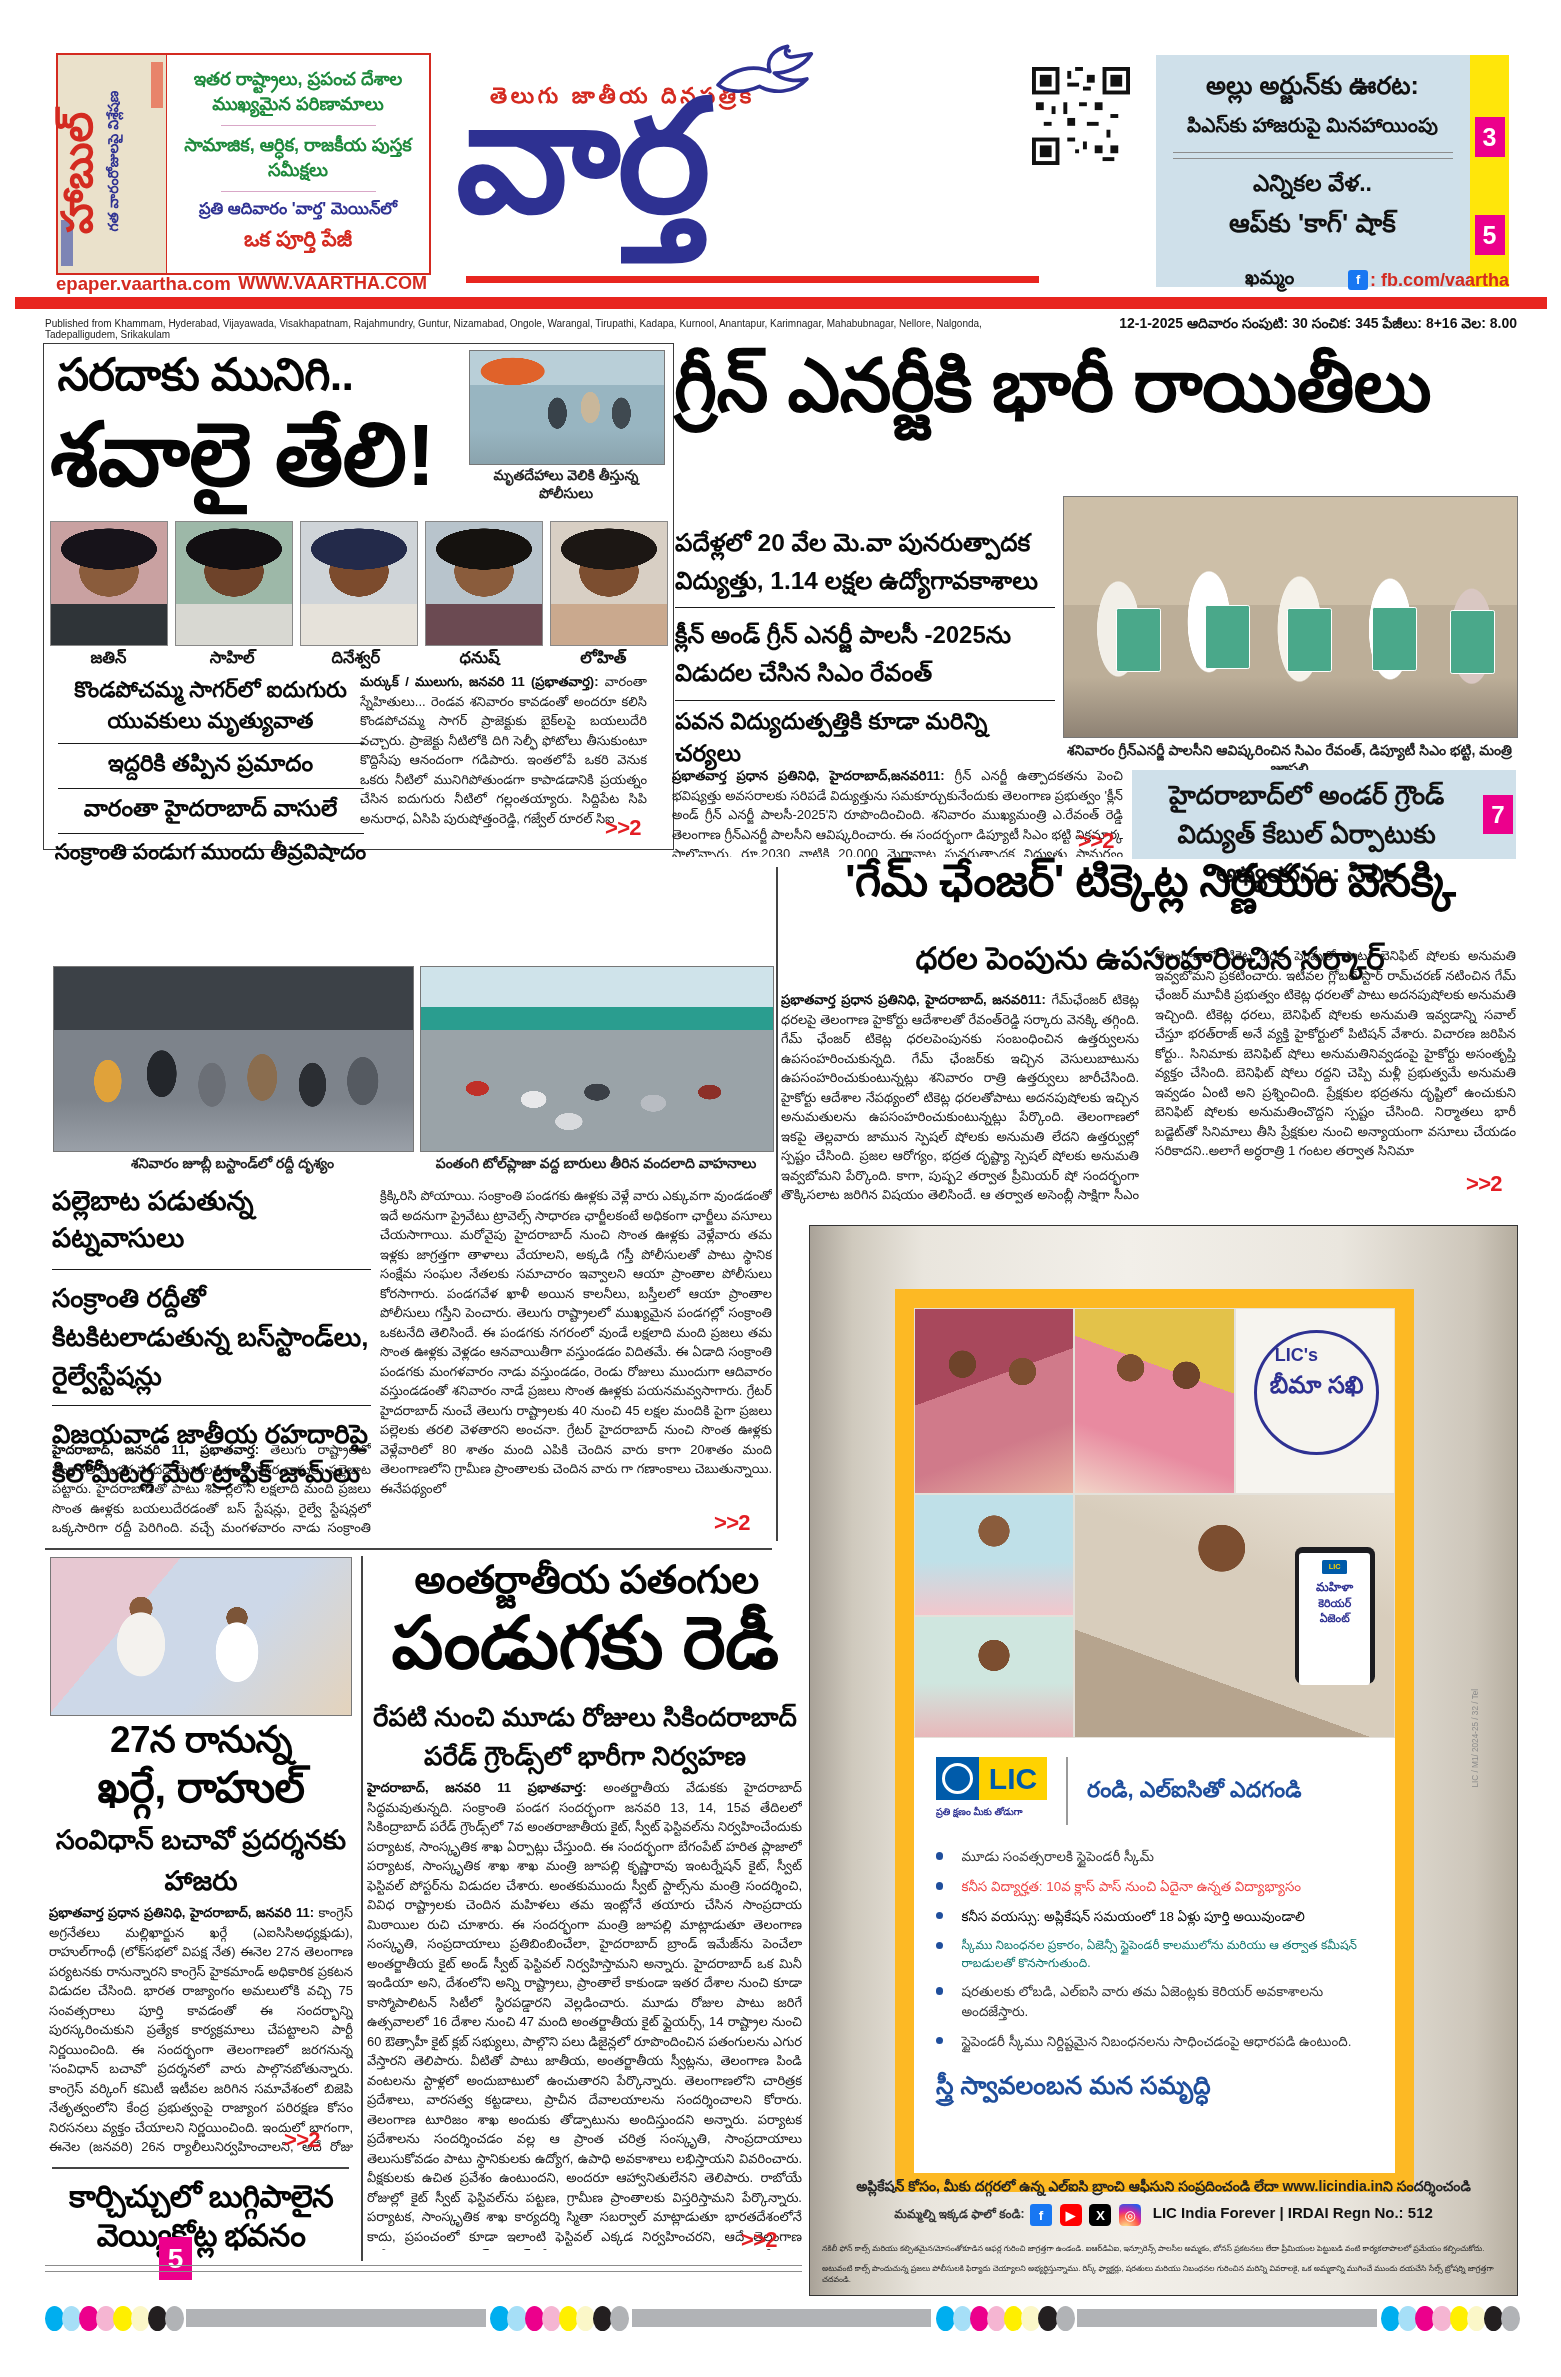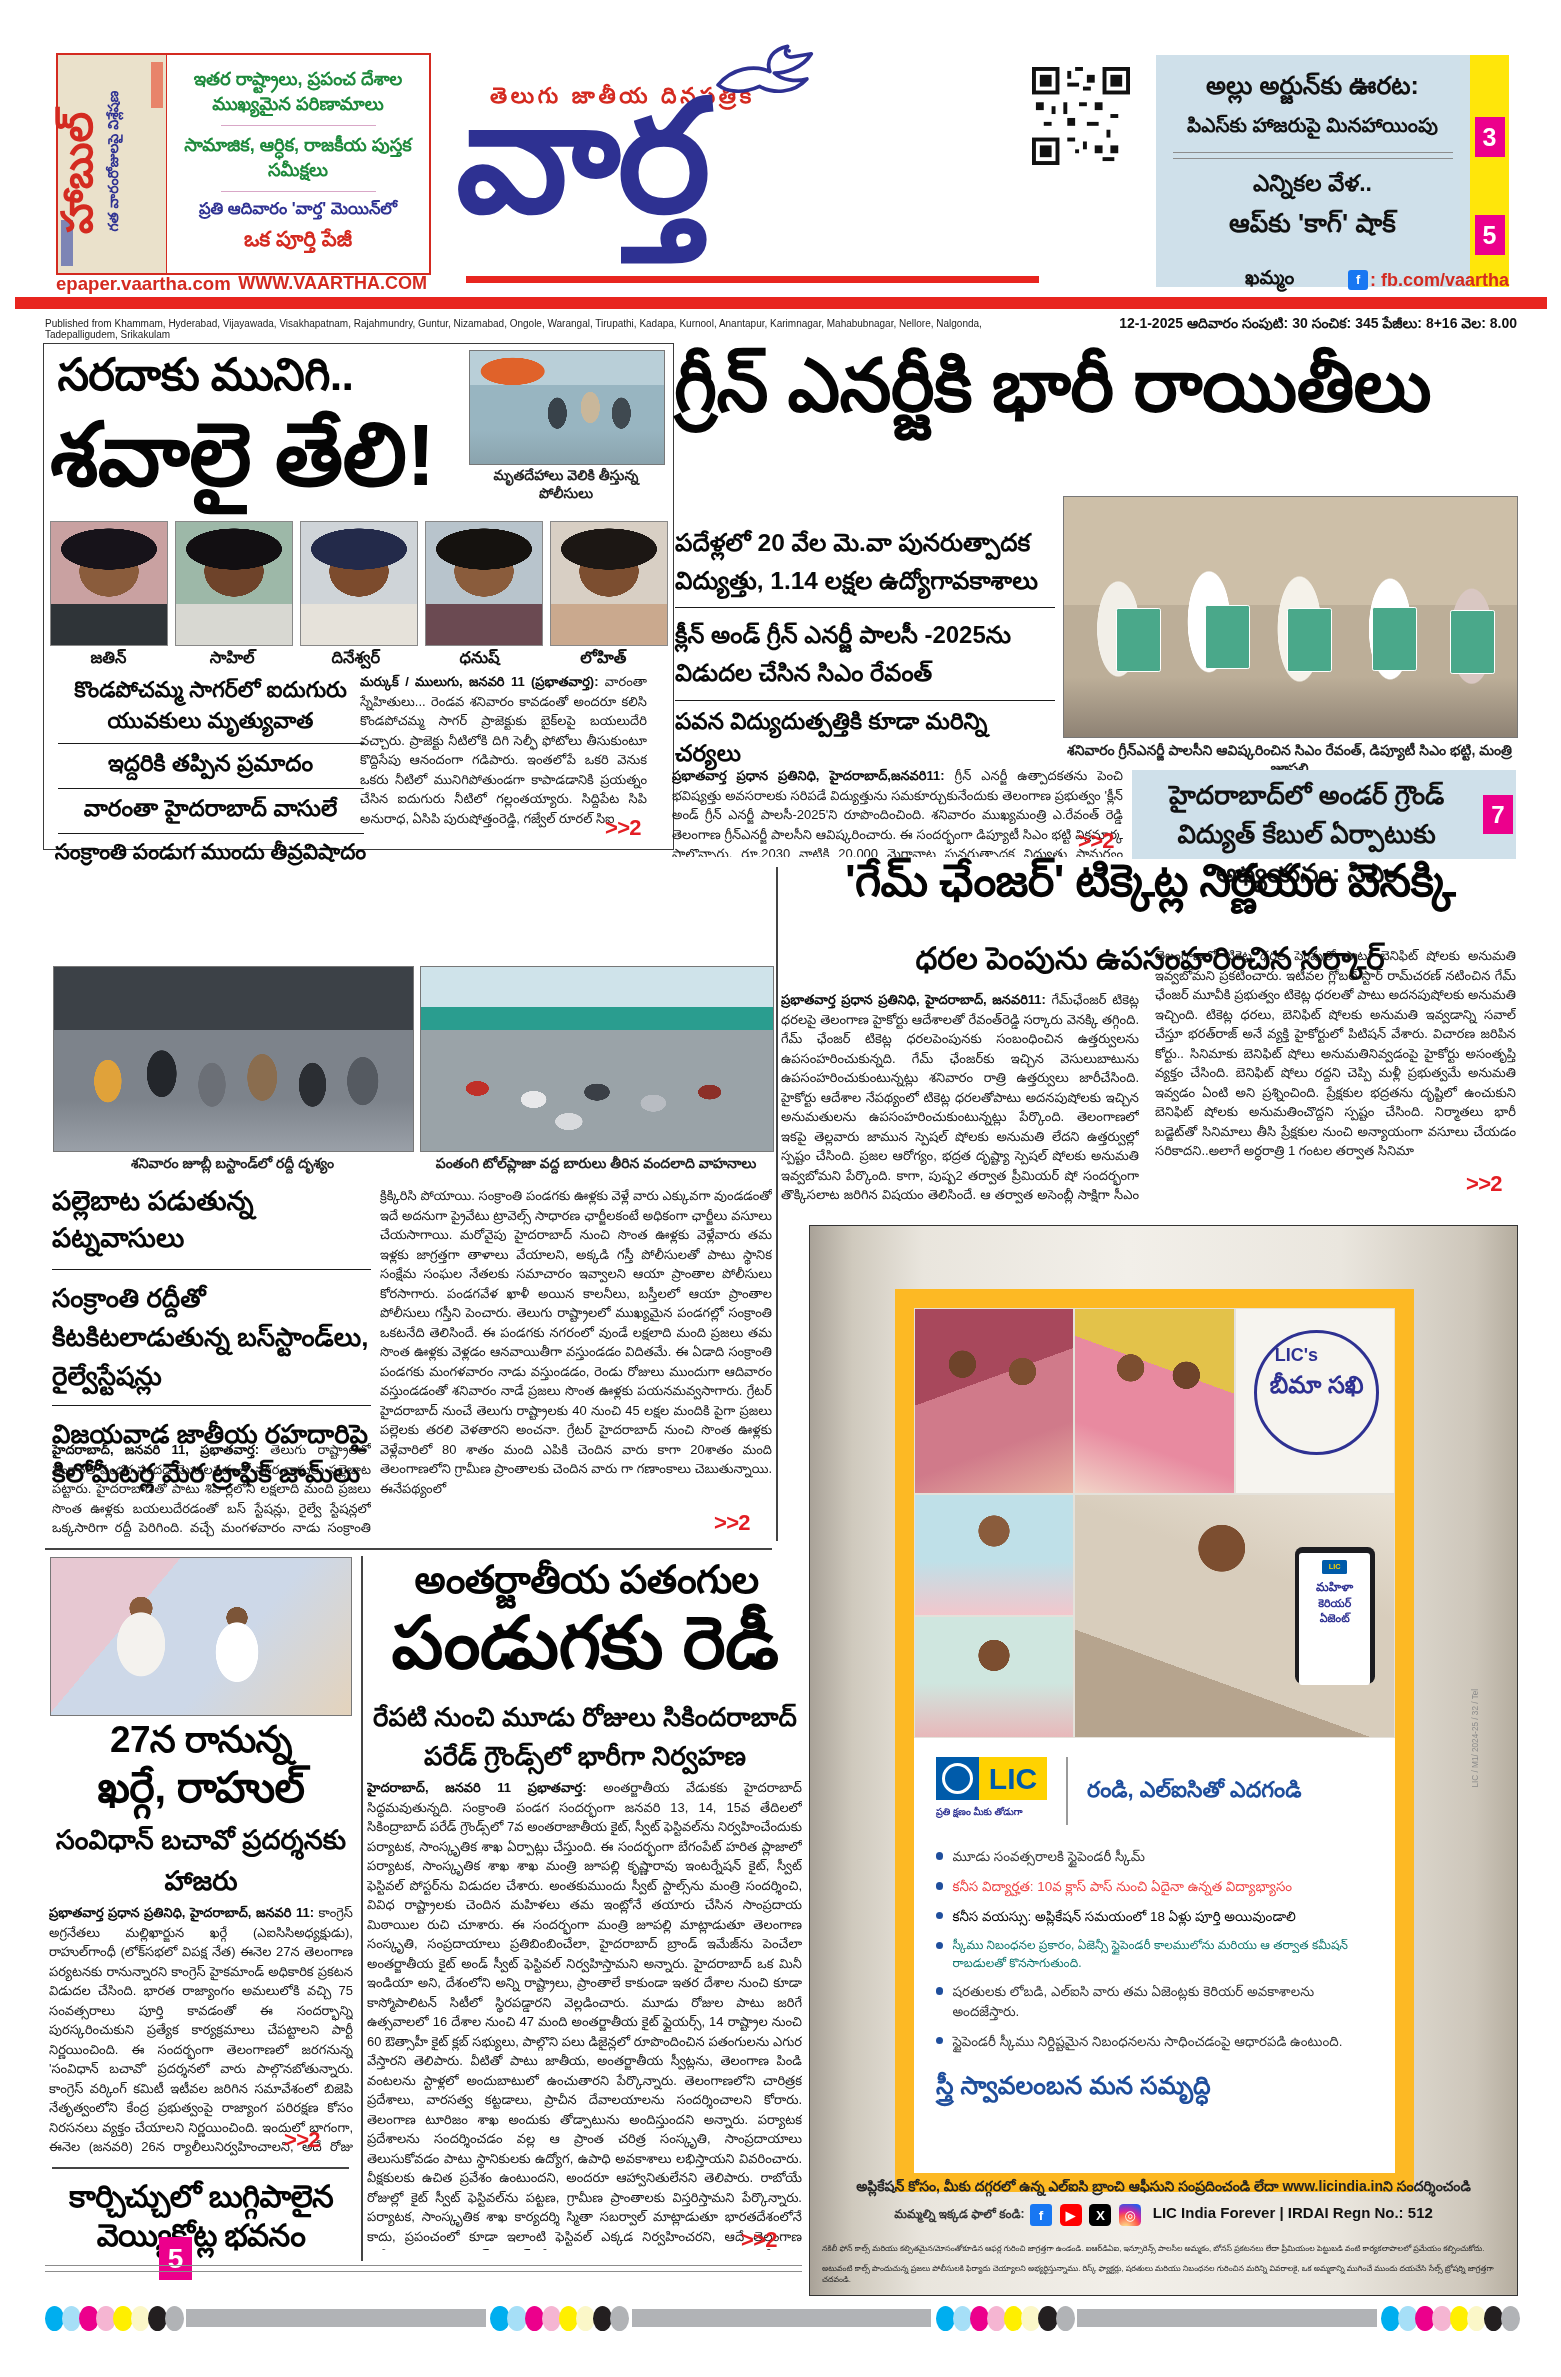--- a/index.html
+++ b/index.html
@@ -51,21 +51,21 @@
   .dot{width:19.3px;height:25px;border-radius:50%;margin-right:-2.2px;}
   .c1{background:#00aeef;}.c2{background:#a6dff7;}.c3{background:#ec008c;}.c4{background:#f5b5d2;}
   .c5{background:#ffef00;}.c6{background:#fbf7c8;}.c7{background:#231f20;}.c8{background:#b1b3b6;}
   .graybar{height:18px;background:#b1b3b6;flex:1;margin:0 4.5px;}
   
   .adbox{border:1.5px solid #333;background:
       linear-gradient(90deg,#a9a298 0%,#cfc9bd 6%,#e9e5dd 16%,#f2efe9 45%,#eae6de 75%,#cdc6ba 94%,#b5ad9f 100%);}
   .frame{border:19.3px solid #fdb924;background:#fff;}
   .cell{border:0.7px solid #e4e1da;}
   .lic-blue{color:#1f4e9c;}
-  .bullet-row{display:flex;margin-bottom:9.6px;}
+  .bullet-row{display:flex;margin-bottom:9.6px;gap:9px;}
   .bullet-dot{width:7.4px;height:7.4px;border-radius:50%;background:#1f4e9c;margin:5.2px 9px 0 0;flex:none;}
   .soc{width:22px;height:22px;border-radius:4.5px;color:#fff;display:inline-flex;align-items:center;justify-content:center;
        font-weight:bold;font-size:13.4px;margin:0 2.2px;vertical-align:middle;}
   .fb{background:#1877f2;border-radius:3px;}
   .yt{background:#f00;}
   .xx{background:#000;}
   .ig{background:radial-gradient(circle at 30% 110%,#fdf497 0%,#fd5949 45%,#d6249f 60%,#285aeb 90%);}
   .booklet{position:absolute;width:43px;height:62px;background:#4aa88a;border:1.5px solid #fff;border-radius:2.2px;}
 </style>
 </head>

